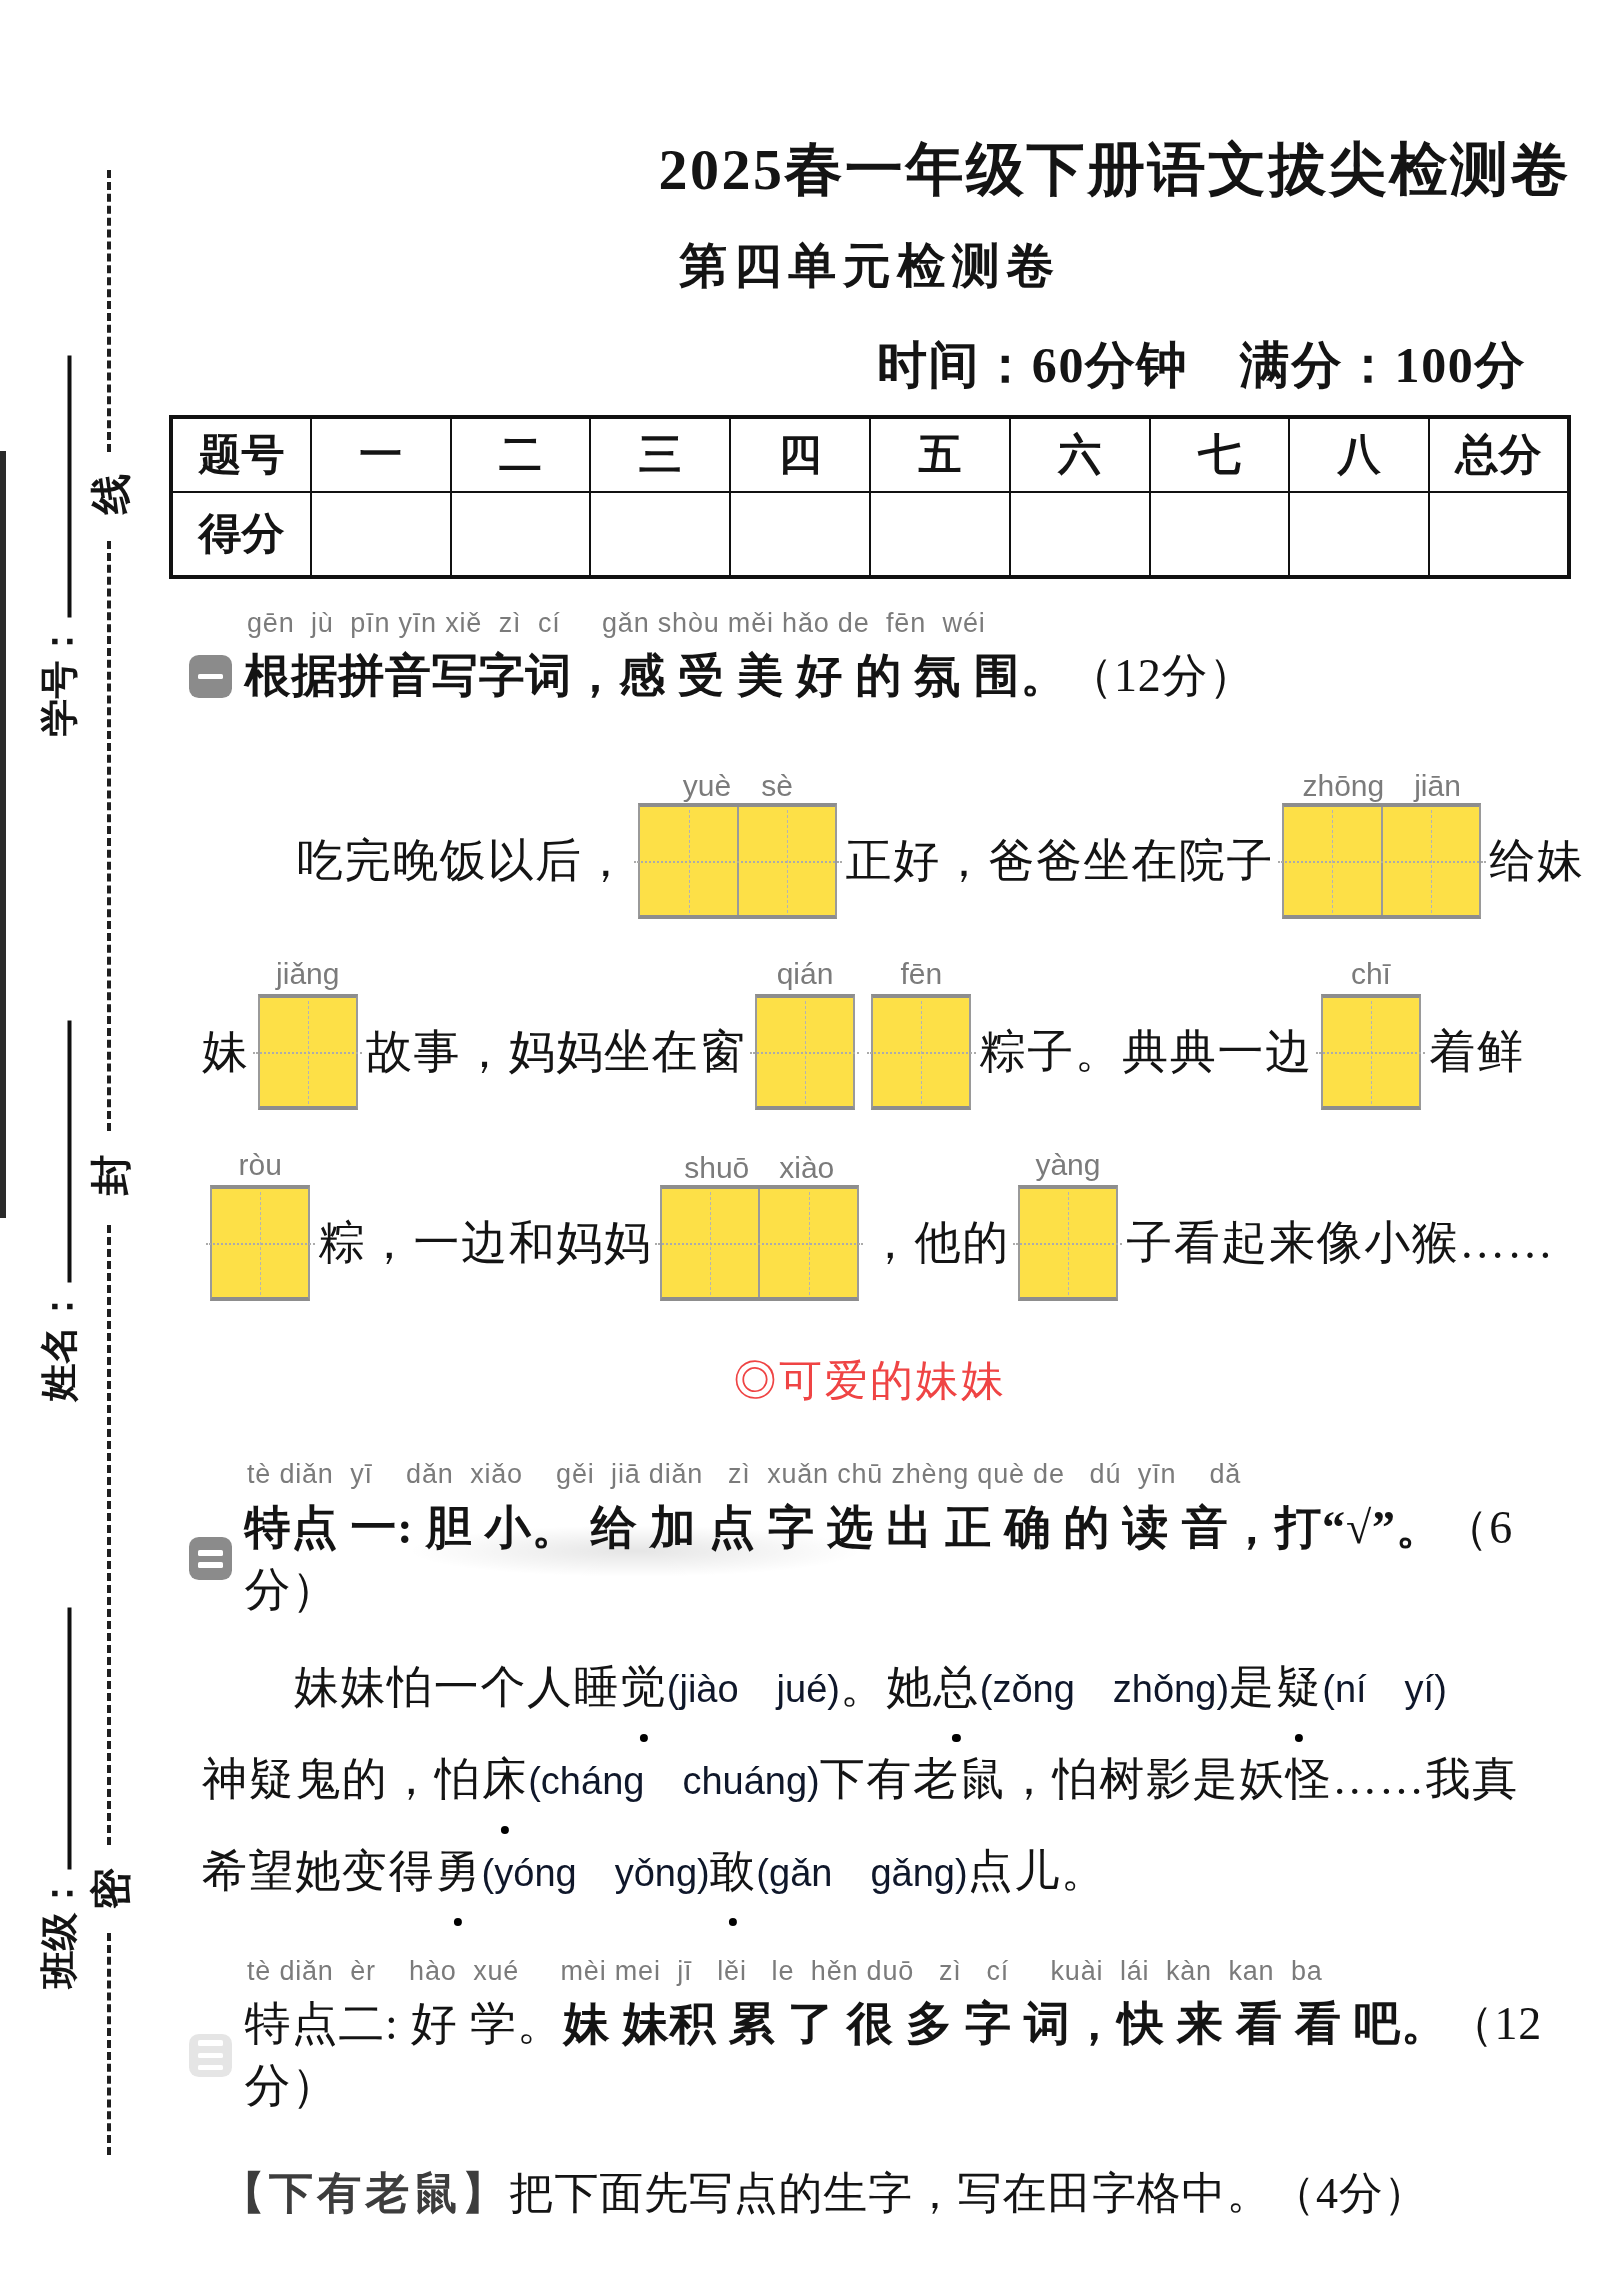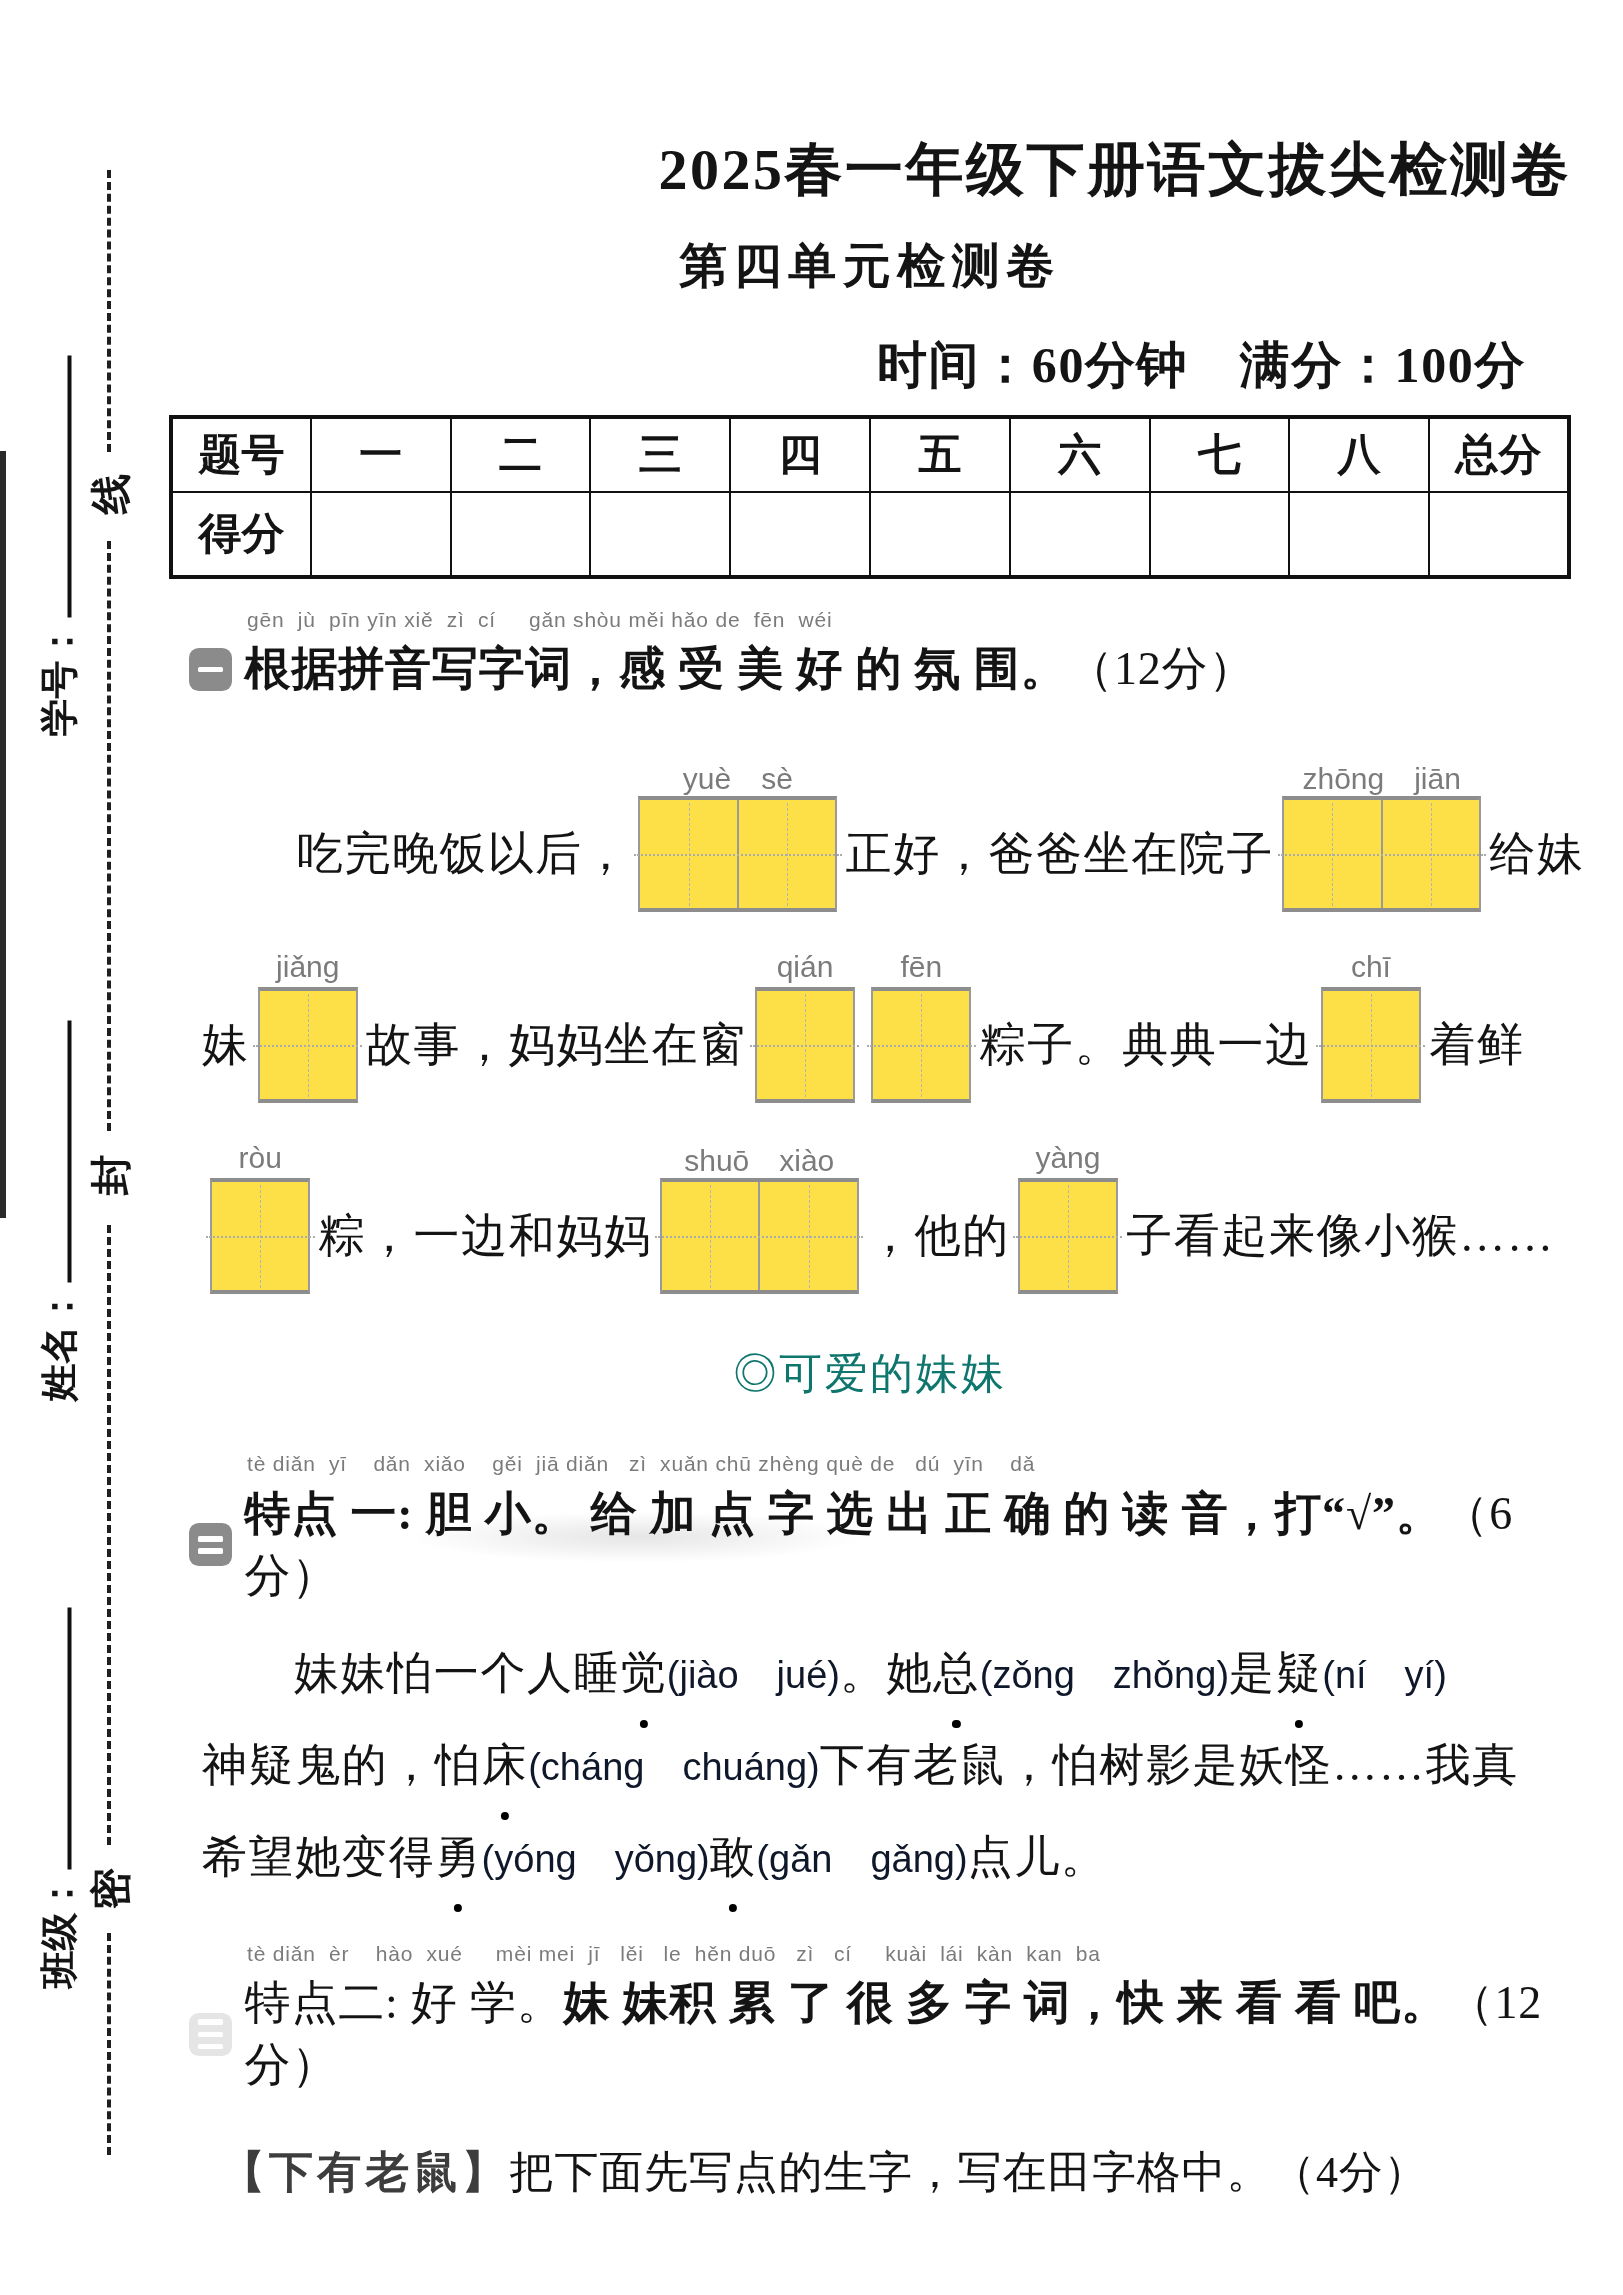--- a/index.html
+++ b/index.html
@@ -26,21 +26,21 @@
   .title{font-size:58px;font-weight:900;text-align:right;margin:131px 0 0 0;letter-spacing:2.5px;}
   .subtitle{font-size:48px;font-weight:900;text-align:center;margin:24.5px 0 0 0;letter-spacing:6.5px;}
   .meta{font-size:50px;text-align:right;padding-right:45px;margin-top:34px;font-weight:600;letter-spacing:1.6px;}
   
   table.score{width:100%;border-collapse:collapse;margin-top:16.4px;table-layout:fixed;border:4.1px solid #111;}
   table.score td{border:2.5px solid #111;text-align:center;font-size:43px;font-weight:600;}
   table.score tr.hrow td{height:70px;}
   table.score tr.srow td{height:80px;}
   
   .pinyin-line{
-    font-family:"Liberation Sans", sans-serif;color:#7b7b7b;font-size:21px;
+    font-family:"Liberation Sans", sans-serif;color:#7b7b7b;font-size:27px;
     padding-left:78px;white-space:pre;letter-spacing:0.8px;
   }
   .stem-row{display:flex;align-items:center;padding-left:19.6px;margin-top:6.5px;position:relative;}
   .qicon{
     width:43px;height:43px;border-radius:9.8px;background:#8b8b8b;flex:none;
     display:flex;flex-direction:column;align-items:center;justify-content:center;gap:6.5px;
   }
   .qicon .bar{width:25px;height:5.7px;background:#ffffff;border-radius:1.6px;}
   .qicon.faint{opacity:0.22;}
   .stem-text{font-size:46px;font-weight:bold;margin-left:13px;letter-spacing:0.8px;}
@@ -64,21 +64,21 @@
   .tz .cell::before{
     content:"";position:absolute;left:50%;top:2.5px;bottom:2.5px;border-left:1.6px dashed #b4b4b4;
   }
   .tz .cell.cdiv{border-left:2.5px solid #9a9a9a;}
   .tz .hd{position:absolute;top:50%;left:-6.5px;right:-6.5px;border-top:2.5px dotted #ababab;}
   .box-py{
     position:absolute;top:-41px;left:50%;transform:translateX(-50%);
     font-family:"Liberation Sans", sans-serif;color:#7b7b7b;font-size:30px;white-space:nowrap;
   }
   
-  .watermark{text-align:center;color:#0f766e;font-size:43px;margin-top:51px;letter-spacing:2.5px;}
+  .watermark{text-align:center;color:#ef4444;font-size:43px;margin-top:51px;letter-spacing:2.5px;}
   
   .q2{margin-top:49px;}
   .q3{margin-top:38px;}
   .passage{font-size:45px;padding-left:33px;margin-top:21px;line-height:90px;letter-spacing:1.6px;}
   .passage-line{white-space:pre;}
   .passage-line.pl-indent{padding-left:92px;}
   .ppy{font-family:"Liberation Sans", sans-serif;color:#0f172a;font-size:38px;letter-spacing:0;}
   .dc{position:relative;display:inline-block;}
   .dc::after{
     content:"";position:absolute;left:50%;transform:translateX(-50%);bottom:-9.8px;

